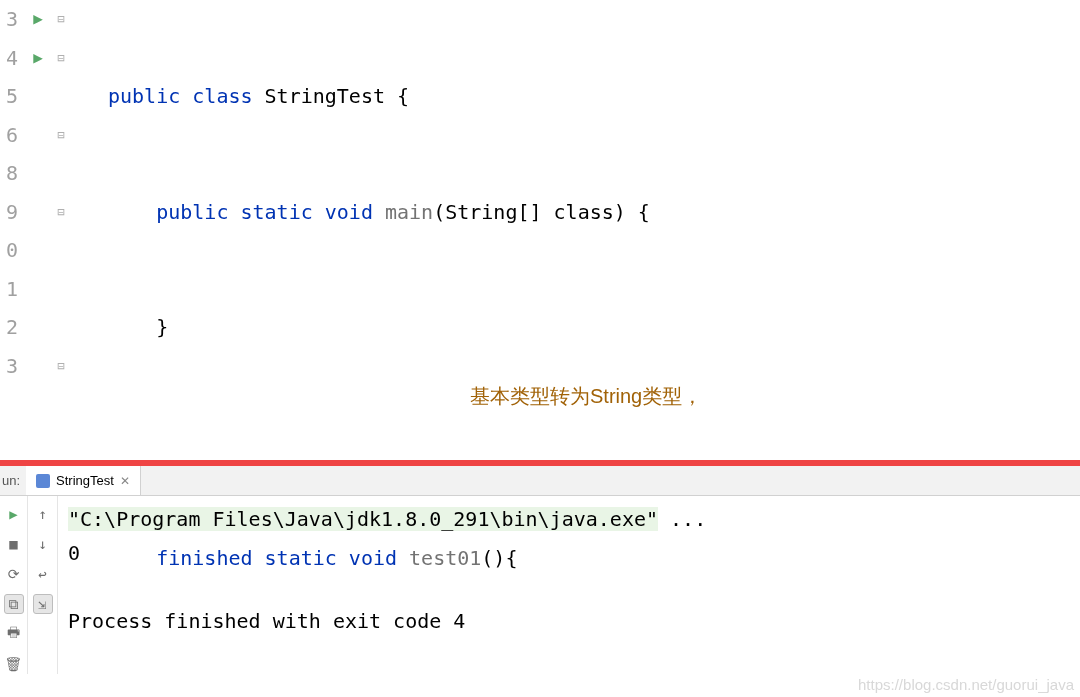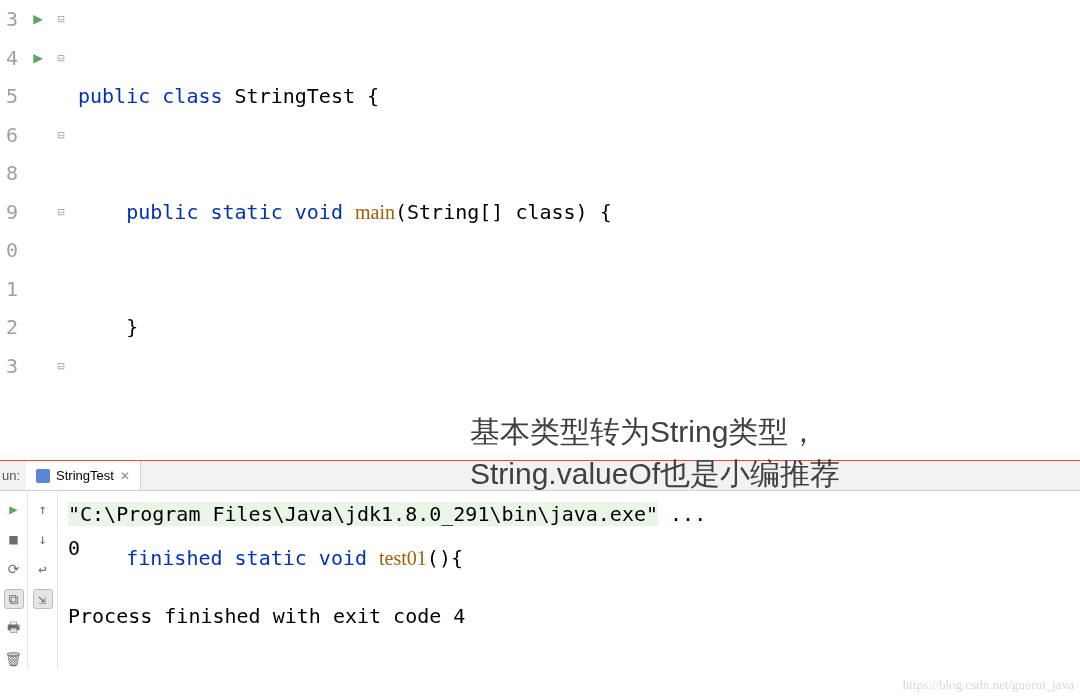--- a/index.html
+++ b/index.html
@@ -55,29 +55,29 @@
   height: 38.5px;
   display: flex;
   align-items: center;
 }
 .code {
   flex: 1;
   line-height: 38.5px;
   white-space: pre;
   padding-left: 8px;
 }
-.line { height: 38.5px; }
+.line { height: 38.5px; margin-left: 30px; }
 
 .kw { color: #0033b3; }
-.method { color: #a16207; font-family: Liberation Serif, serif; }
+.method { color: #737373; }
 .call-italic { font-style: italic; }
 
 
 .run-panel {
-  border-top: 1px solid #ef4444;
+  border-top: 6px solid #ef4444;
 }
 .run-header {
   display: flex;
   align-items: center;
   height: 30px;
   background: #f2f2f2;
   border-bottom: 1px solid #d1d1d1;
   font-family: -apple-system, "Segoe UI", sans-serif;
   font-size: 13px;
 }
@@ -132,36 +132,36 @@
   width: 20px; height: 20px;
   display: flex; align-items: center; justify-content: center;
   font-size: 14px; color: #6e6e6e;
 }
 .toolbar-icon.green { color: #59a869; }
 
 
 .annotation {
   position: absolute;
   left: 470px;
-  top: 411px;
-  color: #404040;
+  top: 375px;
+  color: #a16207;
   font-family: "PingFang SC", "Microsoft YaHei", sans-serif;
-  font-size: 30px;
+  font-size: 20px;
   line-height: 42px;
   font-weight: 400;
   pointer-events: none;
 }
 
 .watermark {
   position: absolute;
   right: 6px;
   bottom: 4px;
   color: #d8d8d8;
-  font-family: Liberation Serif, serif;
-  font-size: 13px;
+  font-family: Liberation Sans, sans-serif;
+  font-size: 15px;
 }
 
 .app-icon {
   width: 14px; height: 14px;
   background: #5b87d6;
   display: inline-block;
   border-radius: 2px;
 }
 
 .active-box {
@@ -253,16 +253,15 @@
     </div>
     <div class="console"><span class="cmd-line">"C:\Program Files\Java\jdk1.8.0_291\bin\java.exe"</span><span> ...</span>
 <span>0</span>
 
 <span>Process finished with exit code 4</span></div>
   </div>
 </div>
 
 <div class="annotation">
   <div>基本类型转为String类型，</div>
-  <div>String.valueOf也是小编推荐</div>
 </div>
 
 <div class="watermark">https://blog.csdn.net/guorui_java</div>
 
 </body></html>

